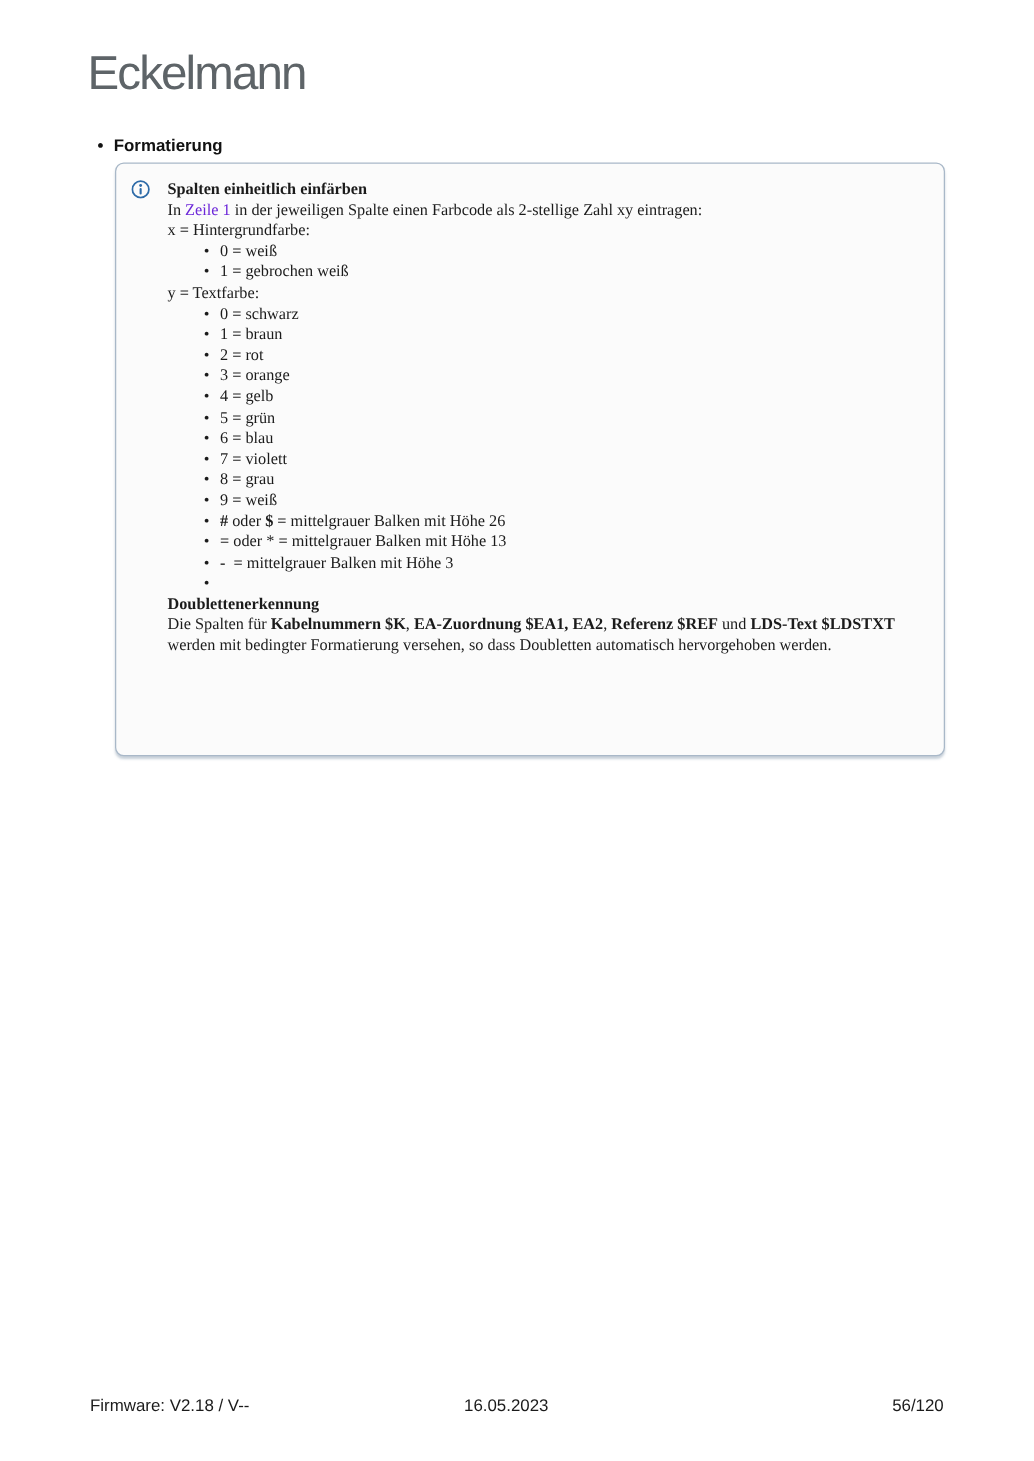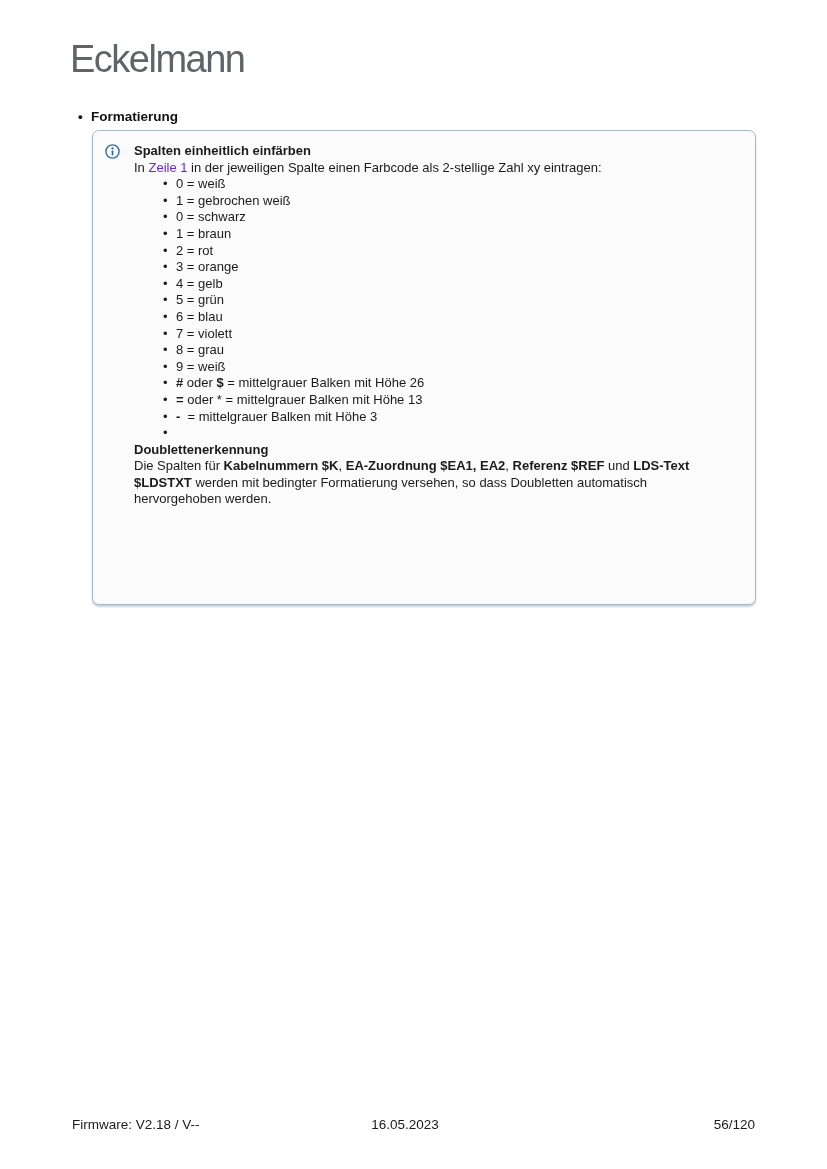--- a/index.html
+++ b/index.html
@@ -53,20 +53,21 @@
     top: 13px;
     width: 15px;
     height: 15px;
   }
 
   .box-content {
     margin: 12px 20px 28px 41px;
     width: 602px;
     font-size: 13px;
     line-height: 16.6px;
+    font-family: Liberation Serif, serif;
   }
 
   .bold-head { font-weight: bold; }
   .b { font-weight: bold; }
   .link { color: #6d28d9; cursor: pointer; }
 
   ul.plain-list { list-style: none; }
   ul.plain-list li { display: flex; padding-left: 29px; }
   ul.plain-list .li-bullet { width: 13px; flex: none; }
   ul.plain-list .li-text { white-space: pre-wrap; }
@@ -96,30 +97,32 @@
 <div class="infobox">
   <svg class="info-icon" viewBox="0 0 15 15">
     <circle cx="7.5" cy="7.5" r="6.6" fill="none" stroke="#2e6ba8" stroke-width="1.4"></circle>
     <circle cx="7.5" cy="4.4" r="1.15" fill="#2e6ba8"></circle>
     <rect x="6.65" y="6.4" width="1.7" height="5.1" rx="0.8" fill="#2e6ba8"></rect>
   </svg>
 
   <div class="box-content">
     <div class="bold-head">Spalten einheitlich einfärben</div>
     <div><span>In </span><span class="link">Zeile 1</span><span> in der jeweiligen Spalte einen Farbcode als 2-stellige Zahl xy eintragen:</span></div>
+    <div>x = Hintergrundfarbe:</div>
     <ul class="plain-list">
         <li>
           <span class="li-bullet">•</span>
           <span class="li-text">0 = weiß</span>
         </li>
         <li>
           <span class="li-bullet">•</span>
           <span class="li-text">1 = gebrochen weiß</span>
         </li>
       </ul>
+    <div>y = Textfarbe:</div>
     <ul class="plain-list">
         <li>
           <span class="li-bullet">•</span>
           <span class="li-text">0 = schwarz</span>
         </li>
         <li>
           <span class="li-bullet">•</span>
           <span class="li-text">1 = braun</span>
         </li>
         <li>

